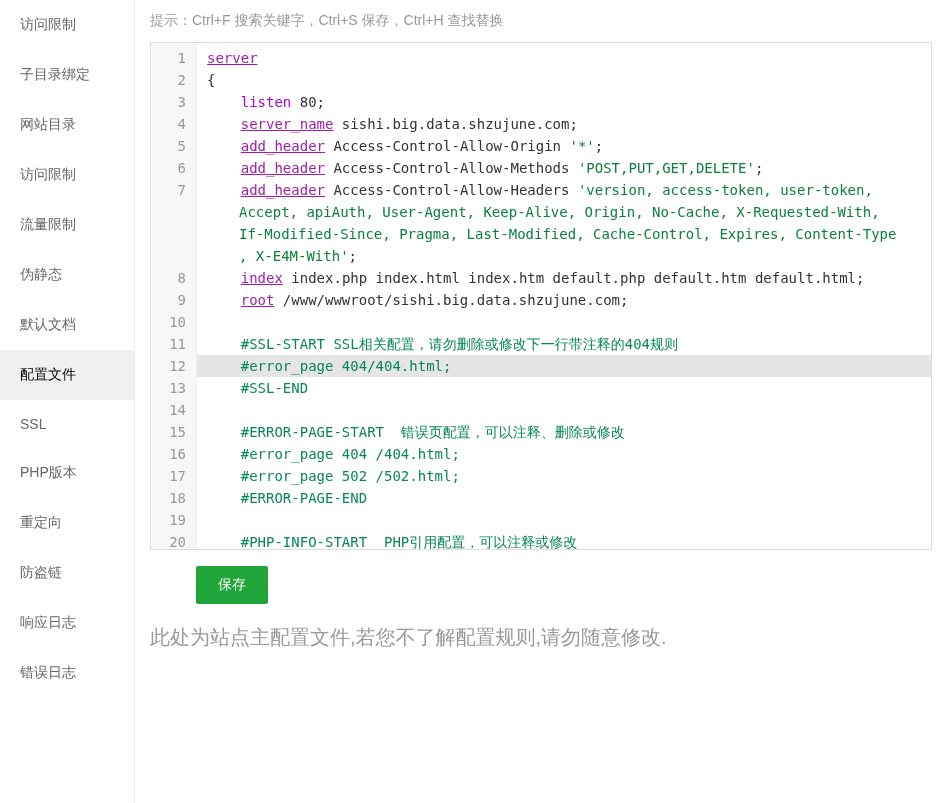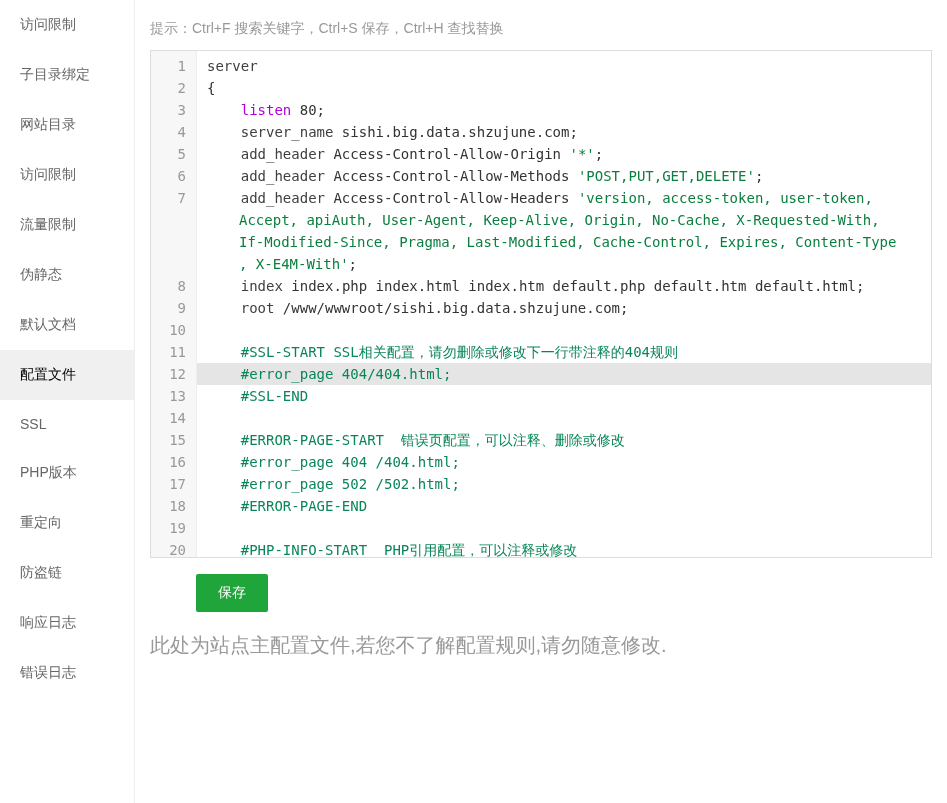--- a/index.html
+++ b/index.html
@@ -1,31 +1,31 @@
 <!DOCTYPE html>
 <html><head>
 <meta charset="utf-8">
 <style>
 * { box-sizing: border-box; margin: 0; padding: 0; }
 body { font-family: "Microsoft YaHei", Arial, sans-serif; font-size: 14px; color: #666; background: #fff; }
 .container { display: flex; width: 947px; height: 803px; }
 .sidebar { width: 135px; background: #fff; border-right: 1px solid #eee; }
 .sidebar-item { padding: 16px 20px; color: #666; cursor: pointer; font-size: 14px; }
 .sidebar-item.active { background: #f0f0f0; color: #000000; }
-.main { flex: 1; padding: 12px 15px; display: flex; flex-direction: column; }
+.main { flex: 1; padding: 4px 15px; display: flex; flex-direction: column; }
 .hint { color: #999; font-size: 14px; padding: 8px 0 12px 0; }
 .editor-wrap { border: 1px solid #ddd; flex-shrink: 0; height: 508px; overflow: hidden; position: relative; }
 .editor { display: flex; font-family: Consolas, Menlo, monospace; font-size: 14px; line-height: 22px; }
 .gutter { background: #f7f7f7; color: #999; text-align: right; padding: 4px 10px 4px 0; min-width: 46px; user-select: none; border-right: 1px solid #eee; }
 .gutter div { height: 22px; }
 .code { flex: 1; padding: 4px 0 4px 10px; white-space: pre; overflow: hidden; }
 .code .line { height: 22px; }
 .code .wrap { height: 22px; padding-left: 32px; }
 .code .line.hl { background: #e5e5e5; margin-left: -10px; padding-left: 10px; margin-right: -10px; }
-.kw-red { color: #404040; }
+.kw-red { color: #a21caf; text-decoration: underline; }
 .kw-purple { color: #af00db; }
 .str { color: #0a7f3f; }
 .comment2 { color: #098658; }
 .plain { color: #333; }
 .btn-save { margin-top: 16px; margin-bottom: 20px; background: #20a53a; color: #fff; border: none; padding: 10px 22px; font-size: 14px; border-radius: 2px; cursor: pointer; width: fit-content; margin-left: 46px; }
 .warn { color: #999; font-size: 20px; }
 </style>
 </head>
 <body>
 

